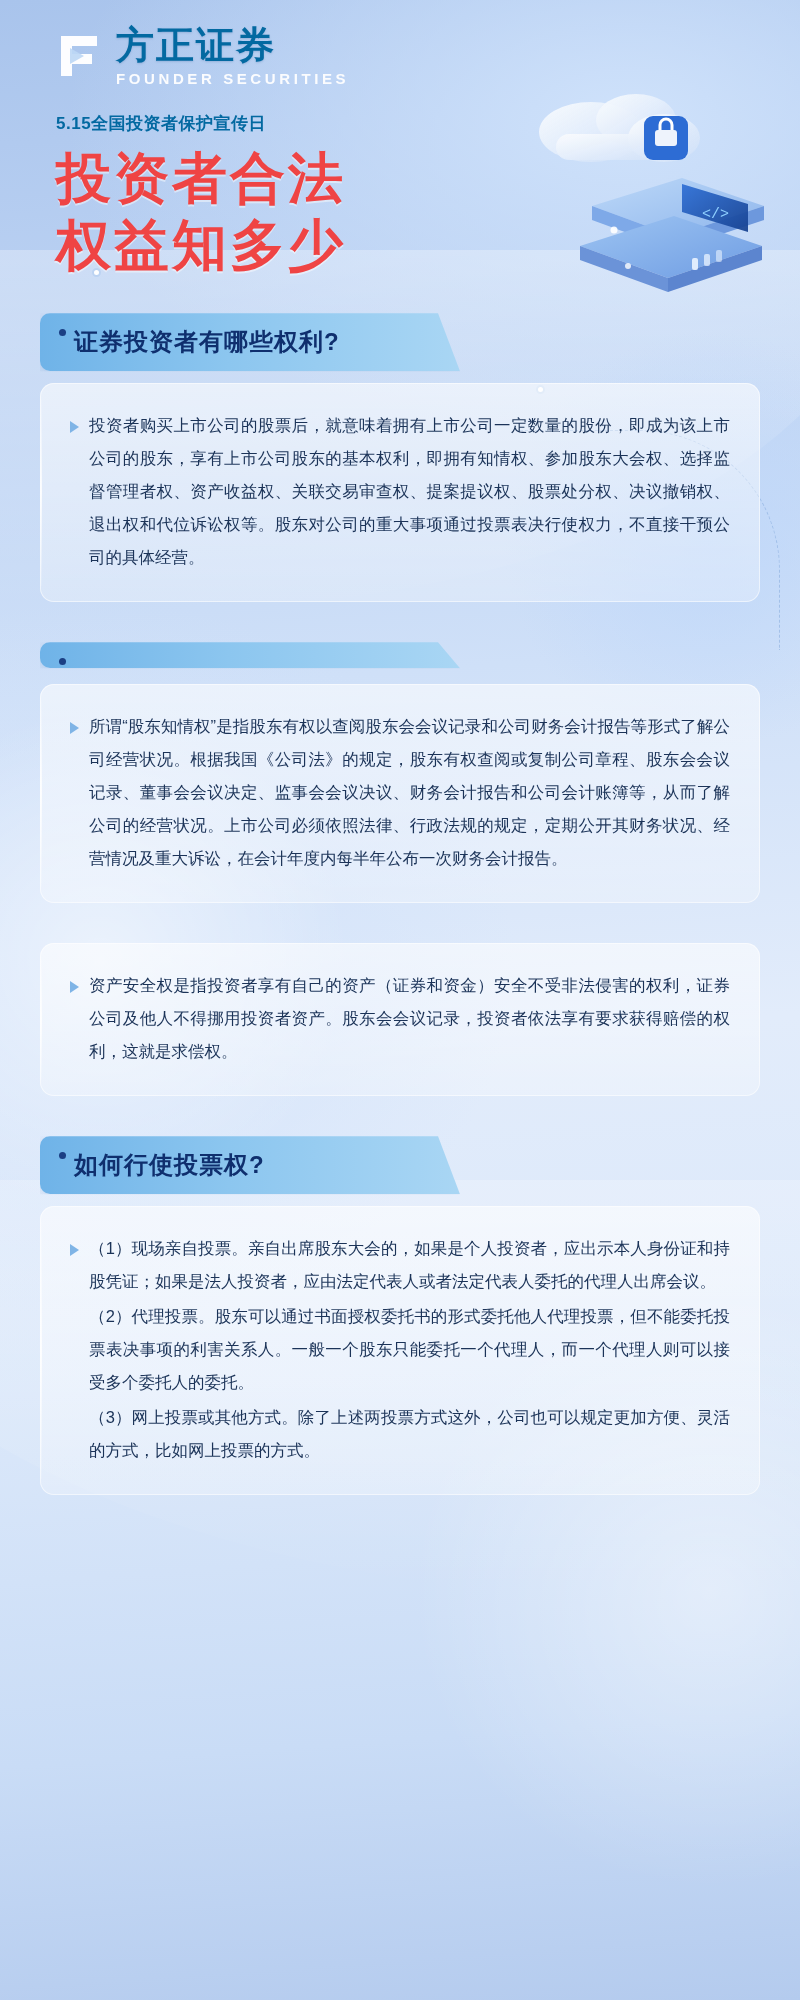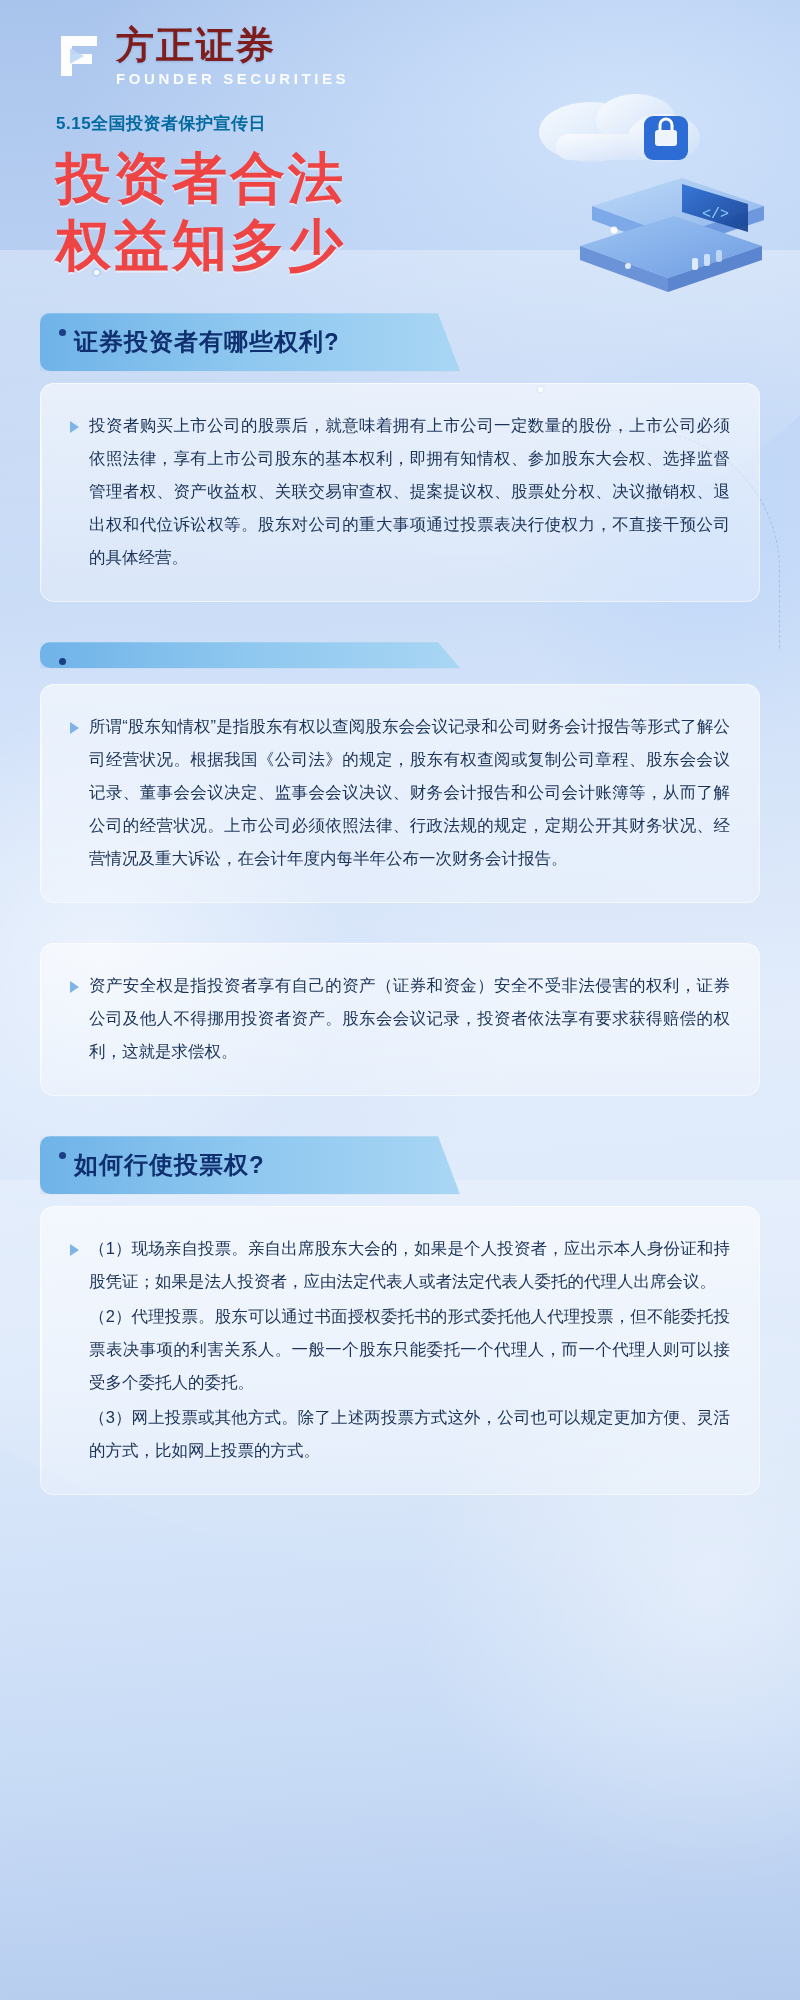--- a/index.html
+++ b/index.html
@@ -78,21 +78,21 @@
   }
   .brand-mark {
     width: 46px; height: 52px;
     position: relative;
   }
   .brand-mark svg { display: block; }
   .brand-text { line-height: 1; }
   .brand-cn {
     font-size: 38px;
     font-weight: 700;
-    color: #7f1d1d;
+    color: #0369a1;
     letter-spacing: 2px;
     text-shadow: 0 1px 2px rgba(60,100,160,0.25);
   }
   .brand-en {
     margin-top: 7px;
     font-size: 15px;
     letter-spacing: 3.6px;
     color: #ffffff;
     font-weight: 700;
     opacity: .95;
@@ -286,21 +286,21 @@
 <div class="sections">
 
   <div class="section">
     <div class="sec-head">
       <span class="bullet"></span>
       <span>证券投资者有哪些权利?</span>
     </div>
     <div class="sec-body">
       <div class="para">
         <span class="tri"></span>
-        <p>投资者购买上市公司的股票后，就意味着拥有上市公司一定数量的股份，上市公司必须依照法律，享有上市公司股东的基本权利，即拥有知情权、参加股东大会权、选择监督管理者权、资产收益权、关联交易审查权、提案提议权、股票处分权、决议撤销权、退出权和代位诉讼权等。股东对公司的重大事项通过投票表决行使权力，不直接干预公司的具体经营。</p>
+        <p>投资者购买上市公司的股票后，就意味着拥有上市公司一定数量的股份，即成为该上市公司的股东，享有上市公司股东的基本权利，即拥有知情权、参加股东大会权、选择监督管理者权、资产收益权、关联交易审查权、提案提议权、股票处分权、决议撤销权、退出权和代位诉讼权等。股东对公司的重大事项通过投票表决行使权力，不直接干预公司的具体经营。</p>
       </div>
     </div>
   </div>
 
   <div class="section">
     <div class="sec-head">
       <span class="bullet"></span>
     </div>
     <div class="sec-body">
       <div class="para">

